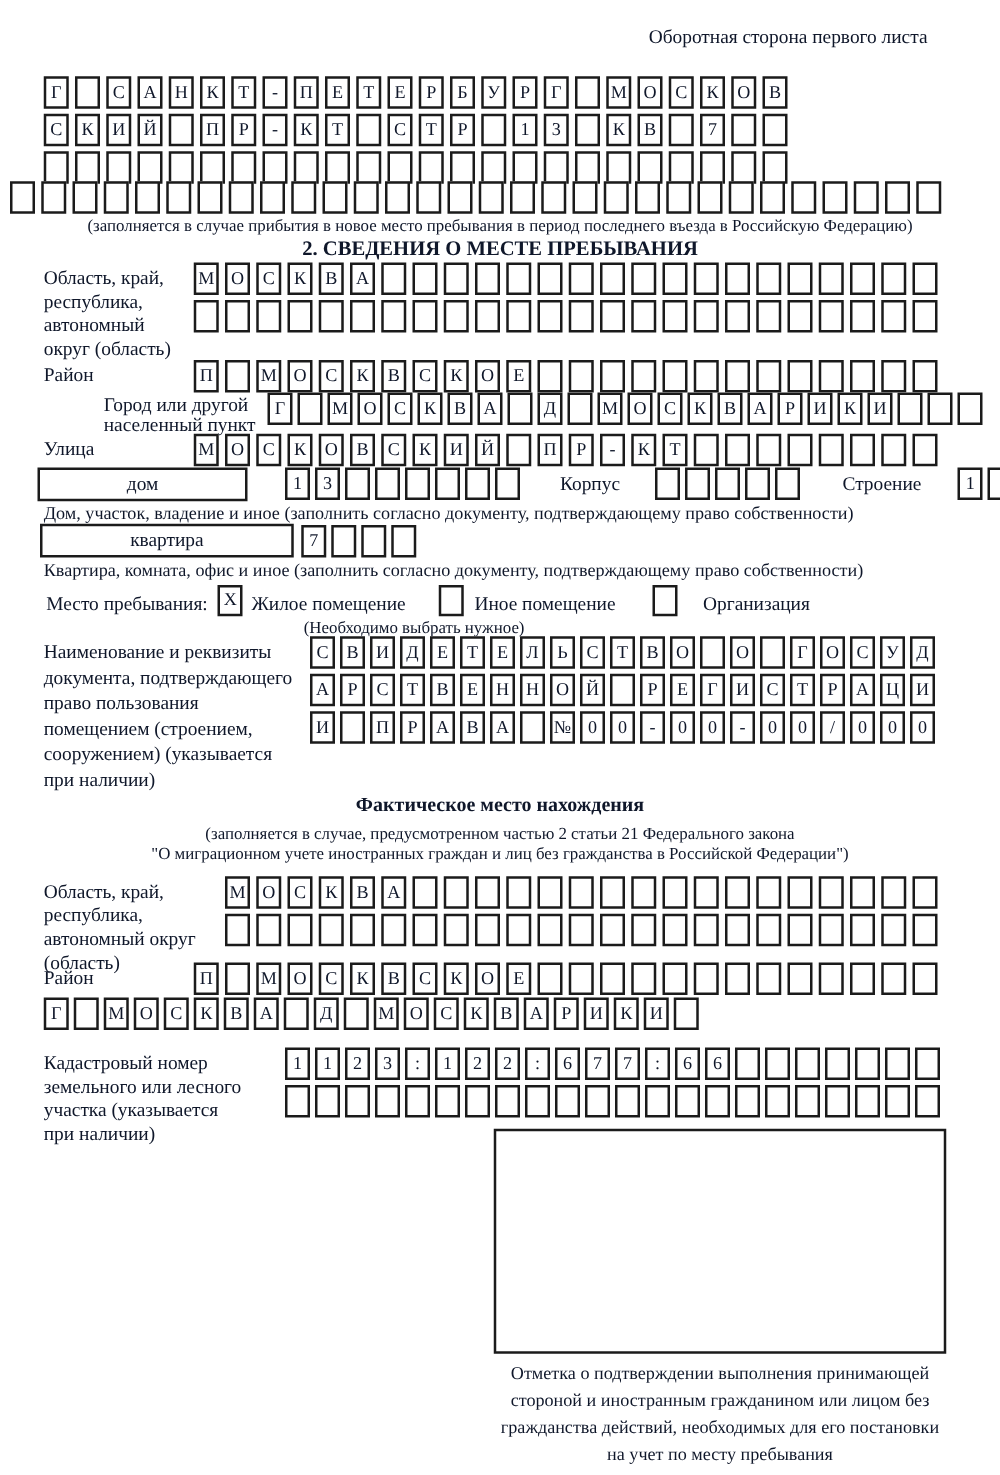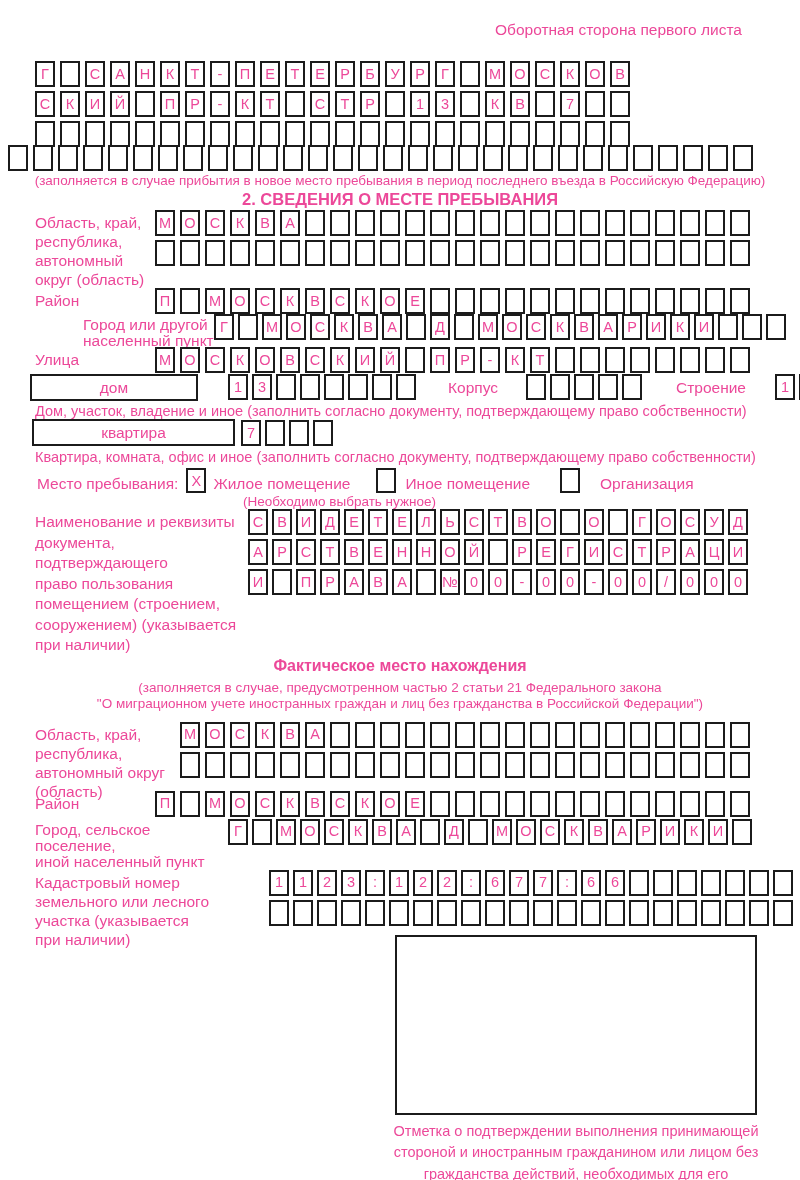--- a/index.html
+++ b/index.html
@@ -1,19 +1,19 @@
 <!DOCTYPE html>
 <html><head>
 <meta charset="utf-8">
 <style>
   html,body{margin:0;padding:0;background:#fff;}
   .page{
     position:relative;width:800px;height:1180px;overflow:hidden;
-    background:#fff;color:#ec4899;
-    font-family:Liberation Sans, sans-serif;
+    background:#fff;color:#0f172a;
+    font-family:Liberation Serif, serif;
   }
   .header-note{padding:20px 58px 0 0;text-align:right;font-size:15.5px;line-height:19px;}
   .frow{display:flex;align-items:flex-start;margin-left:35px;}
   .flabel{flex:none;font-size:15.5px;line-height:19px;white-space:pre-line;padding-top:3px;}
   .lw120{width:120px;} .lw131{width:131px;} .lw145{width:145px;} .lw193{width:193px;} .lw213{width:213px;}
   .rowstack{display:flex;flex-direction:column;gap:4px;}
   .cells{display:flex;gap:5px;}
   .cells.tight{gap:4px;}
   .cell{
     flex:none;width:20px;height:26px;box-sizing:border-box;
@@ -527,22 +527,20 @@
         <span class="cell"></span>
         <span class="cell"></span>
         <span class="cell"></span>
         <span class="cell"></span>
         <span class="cell"></span>
         <span class="cell"></span>
       </div>
   </div>
 
   <div class="frow" style="margin-top:2px;">
-    <div class="flabel lw193" style="line-height:16px;">Город, сельское поселение,
-иной населенный пункт</div>
     <div class="cells tight">
         <span class="cell">Г</span>
         <span class="cell"></span>
         <span class="cell">М</span>
         <span class="cell">О</span>
         <span class="cell">С</span>
         <span class="cell">К</span>
         <span class="cell">В</span>
         <span class="cell">А</span>
         <span class="cell"></span>
@@ -555,21 +553,21 @@
         <span class="cell">В</span>
         <span class="cell">А</span>
         <span class="cell">Р</span>
         <span class="cell">И</span>
         <span class="cell">К</span>
         <span class="cell">И</span>
         <span class="cell"></span>
       </div>
   </div>
 
-  <div class="frow" style="gap:41px;">
+  <div class="frow" style="margin-top:14px;">
     <div class="flabel lw193">Кадастровый номер
 земельного или лесного
 участка (указывается
 при наличии)</div>
     <div class="rowstack">
       <div class="cells tight">
           <span class="cell">1</span>
           <span class="cell">1</span>
           <span class="cell">2</span>
           <span class="cell">3</span>

